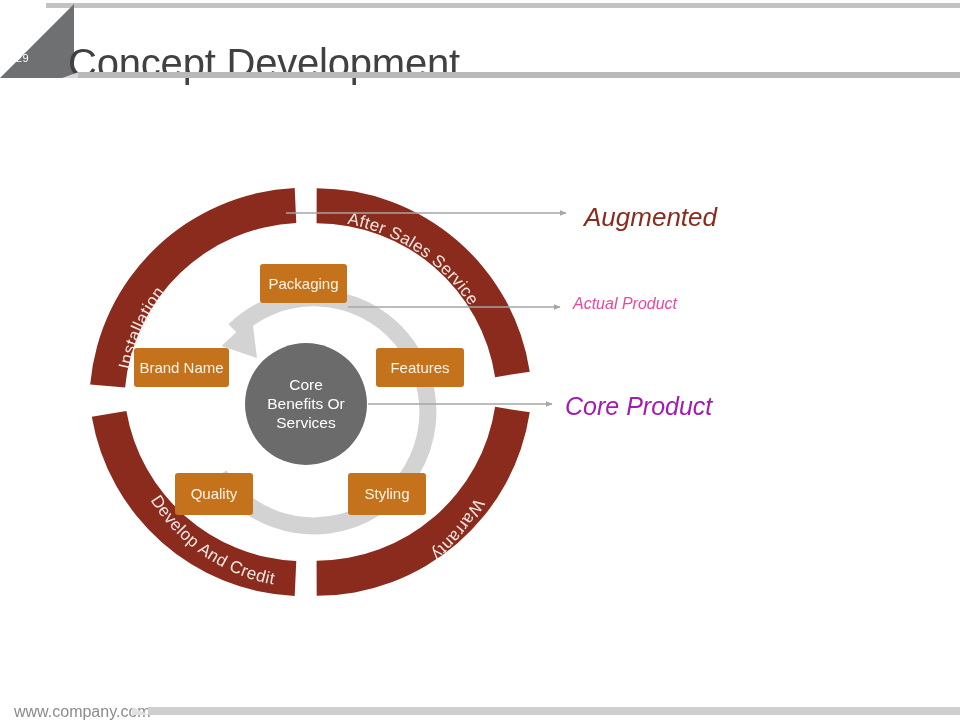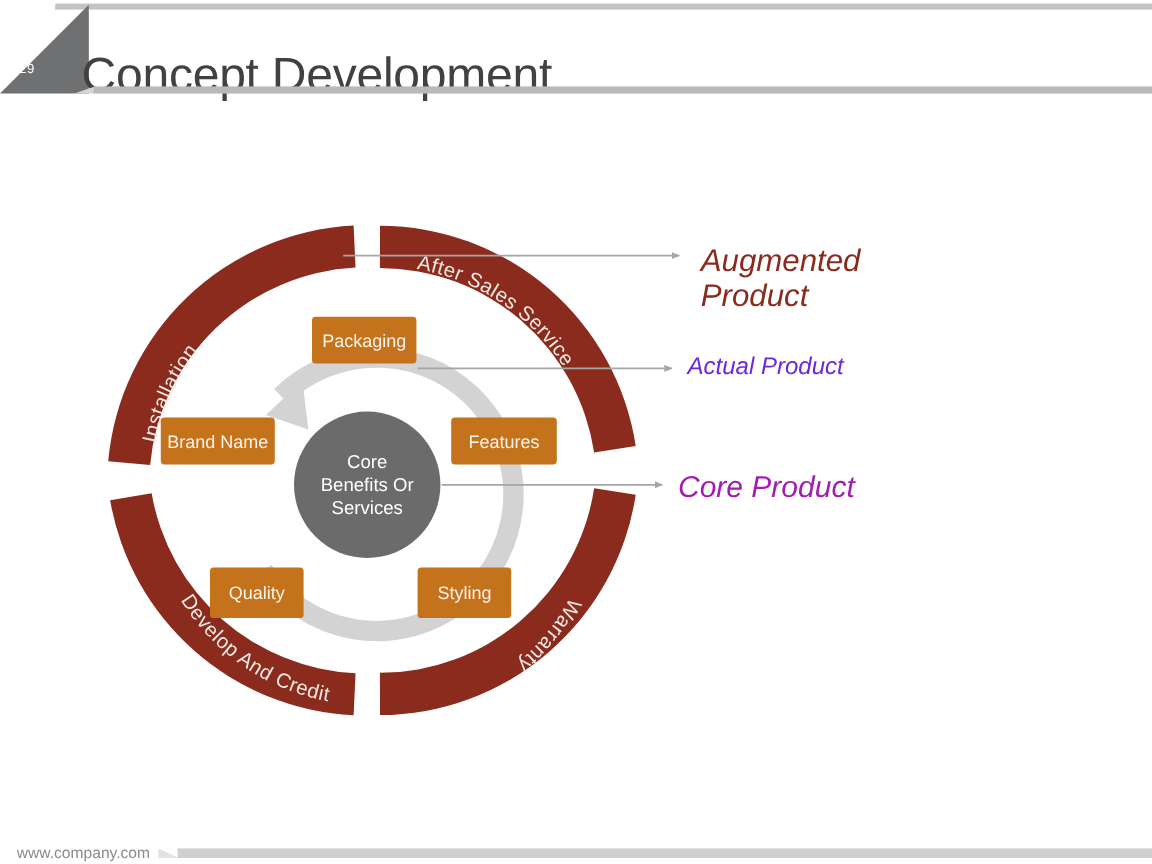--- a/index.html
+++ b/index.html
@@ -118,36 +118,36 @@
   }
   .legend-augmented {
     left: 584px;
     top: 203px;
     font-size: 26px;
     color: #8a2b1d;
   }
   .legend-actual {
     left: 573px;
     top: 295px;
-    font-size: 20px;
-    color: #6d28d9;
+    font-size: 16px;
+    color: #ec4899;
   }
   .legend-core {
     left: 565px;
     top: 392px;
     font-size: 25px;
     color: #a21caf;
   }
 
   
   .footer-url {
     position: absolute;
     left: 14px;
     top: 703px;
-    font-size: 13px;
+    font-size: 16px;
     color: #8b8b8b;
   }
   .footer-bar {
     position: absolute;
     left: 148px;
     top: 707px;
     width: 812px;
     height: 8px;
     background: #cfcfcf;
   }
@@ -253,20 +253,19 @@
       <path d="M0,0 L7,3 L0,6 Z" fill="#a6a6a6"></path>
     </marker>
   </defs>
   <line x1="286" y1="213" x2="566" y2="213" stroke="#a6a6a6" stroke-width="1.4" marker-end="url(#arrowHead)"></line>
   <line x1="348" y1="307" x2="560" y2="307" stroke="#a6a6a6" stroke-width="1.4" marker-end="url(#arrowHead)"></line>
   <line x1="368" y1="404" x2="552" y2="404" stroke="#a6a6a6" stroke-width="1.4" marker-end="url(#arrowHead)"></line>
 </svg>
 
 <div class="legend-item legend-augmented">
   <div>Augmented</div>
-  <div>Product</div>
 </div>
 <div class="legend-item legend-actual">Actual Product</div>
 <div class="legend-item legend-core">Core Product</div>
 
 <div class="footer-url">www.company.com</div>
 <div class="footer-bevel"></div>
 <div class="footer-bar"></div>
 
 </body></html>

